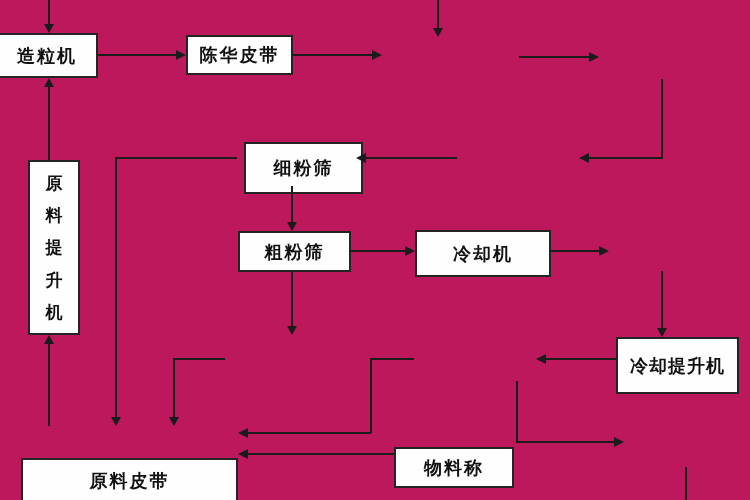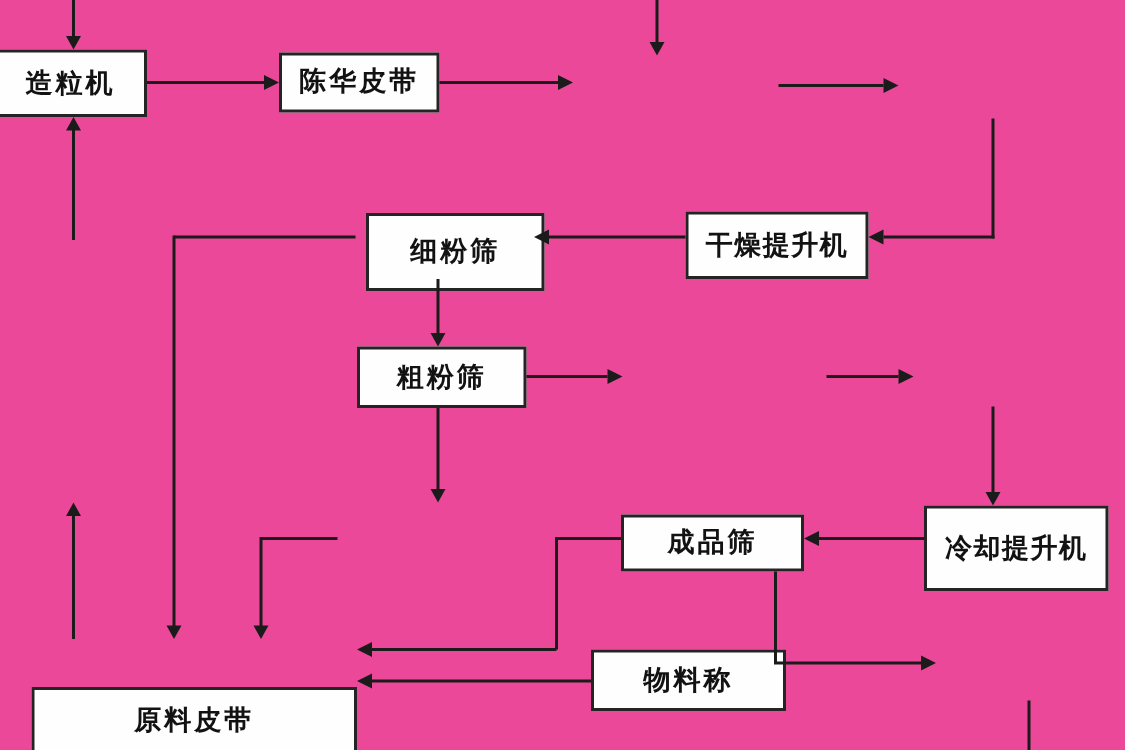--- a/index.html
+++ b/index.html
@@ -1,17 +1,17 @@
 <!DOCTYPE html>
 <html><head>
 <meta charset="utf-8">
 <style>
   html,body { margin:0; padding:0; background:#ffffff; }
   .stage {
-    position:relative; width:750px; height:500px; background:#ec4899;
+    position:relative; width:750px; height:500px; background:#be185d;
     font-family:"DejaVu Sans","Liberation Sans",sans-serif; overflow:hidden;
   }
   .node {
     position:absolute; box-sizing:border-box;
     border:2px solid #242424; background:#fefefe;
     display:flex; align-items:center; justify-content:center;
     font-weight:bold; font-size:18px; color:#121212; letter-spacing:2px;
     text-align:center; line-height:1.2;
   }
   .vnode {
@@ -32,37 +32,39 @@
 <body>
 
 <div class="stage">
 
   <div class="node" style="left:-4px; top:33px; width:102px; height:45px;">造粒机</div>
 
   <div class="node" style="left:186px; top:35px; width:107px; height:40px;">陈华皮带</div>
 
 
 
-  <div class="node" style="left:457px; top:141px; width:122px; height:45px; letter-spacing:1px;">干燥提升机</div>
 
   <div class="node" style="left:244px; top:142px; width:119px; height:52px;">细粉筛</div>
 
   <div class="node" style="left:238px; top:231px; width:113px; height:41px;">粗粉筛</div>
 
+  <div class="node" style="left:415px; top:230px; width:136px; height:47px;">冷却机</div>
 
 
   <div class="node" style="left:616px; top:337px; width:123px; height:57px; letter-spacing:1px;">冷却提升机</div>
 
-  <div class="node" style="left:414px; top:343px; width:122px; height:38px;">成品筛</div>
 
 
+  <div class="node vnode" style="left:28px; top:160px; width:52px; height:175px;">
+    <span class="vtxt">原料提升机</span>
+  </div>
 
   <div class="node" style="left:21px; top:426px; width:217px; height:46px;margin-top:32px;">原料皮带</div>
 
-  <div class="node" style="left:394px; top:433px; width:130px; height:41px;">物料称</div>
+  <div class="node" style="left:394px; top:447px; width:120px; height:41px;">物料称</div>
 
 
   <div class="vline" style="left:48px; top:0; height:25px;"></div>
   <div class="arr arr-d" style="left:44px; top:24px;"></div>
 
   <div class="hline" style="left:98px; top:54px; width:78px;"></div>
   <div class="arr arr-r" style="left:176px; top:50px;"></div>
 
   <div class="hline" style="left:293px; top:54px; width:80px;"></div>
   <div class="arr arr-r" style="left:372px; top:50px;"></div>

